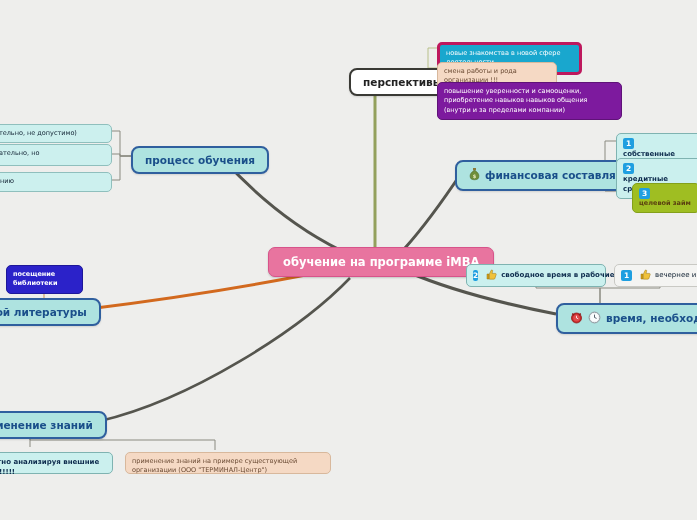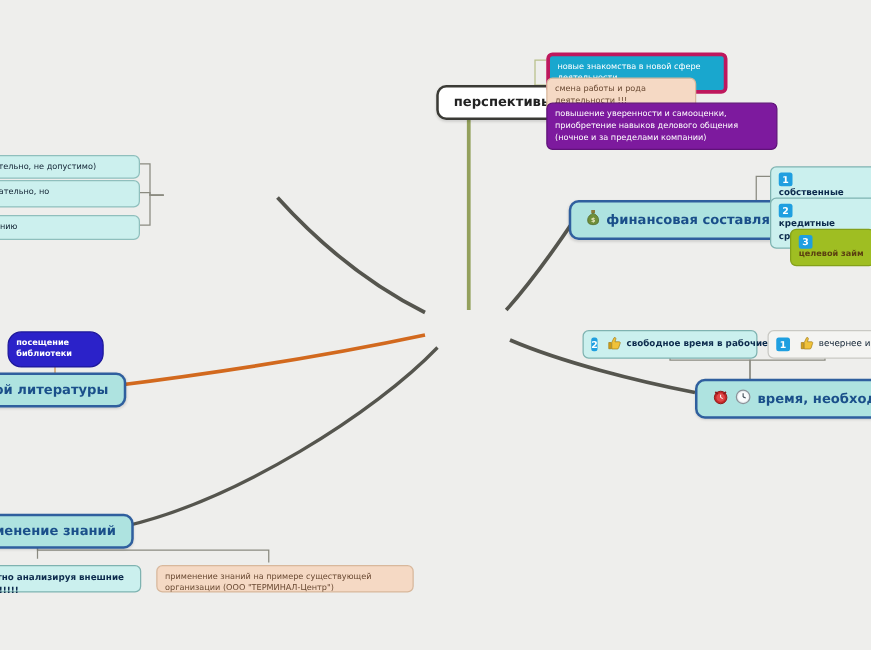--- a/index.html
+++ b/index.html
@@ -109,29 +109,33 @@
 
     <path d="M600,305 L600,288 L536,288 L536,283" stroke="#8a8a80" stroke-width="1" fill="none"></path>
     <path d="M600,305 L600,288 L660,288 L660,283" stroke="#8a8a80" stroke-width="1" fill="none"></path>
 
     <path d="M44,300 C44,290 44,284 44,280" stroke="#d2a06a" stroke-width="1.2" fill="none"></path>
 
     <path d="M30,431 L30,447" stroke="#8a8a80" stroke-width="1" fill="none"></path>
     <path d="M30,431 L30,440 L215,440 L215,450" stroke="#8a8a80" stroke-width="1" fill="none"></path>
   </svg>
 
+  <div class="node central" style="left:268px;top:247px;">обучение на программе iMBA</div>
 
   <div class="node white-node" style="left:349px;top:68px;">перспективы</div>
 
   <div class="node leaf leaf-cyan" style="left:437px;top:42px;width:145px;">новые знакомства в новой сфере деятельности</div>
 
-  <div class="node leaf leaf-peach" style="left:437px;top:62px;width:120px;">смена работы и рода деятельности !!!</div>
-
-  <div class="node leaf leaf-purple" style="left:437px;top:82px;width:185px;">повышение уверенности и самооценки, приобретение навыков делового общения (ночное и за пределами компании)</div>
-
+  <div class="node leaf leaf-peach" style="left:437px;top:62px;width:120px;">смена работы и рода организации !!!</div>
+
+  <div class="node leaf leaf-purple" style="left:437px;top:82px;width:185px;">повышение уверенности и самооценки, приобретение навыков навыков общения (внутри и за пределами компании)</div>
+
+  <div class="node main-node" style="left:131px;top:146px;">
+    <span class="lbl">процесс обучения</span>
+  </div>
 
   <div class="node leaf leaf-teal" style="left:-45px;top:124px;width:157px;">о (не желательно, не допустимо)</div>
 
   <div class="node leaf leaf-teal" style="left:-45px;top:144px;width:157px;height:22px;">ия (не желательно, но</div>
 
   <div class="node leaf leaf-teal" style="left:-45px;top:172px;width:157px;height:20px;">по расписанию</div>
 
   <div class="node main-node" style="left:455px;top:160px;">
     <span class="ico">
       <svg width="11" height="13" viewBox="0 0 11 13">
@@ -197,21 +201,21 @@
         </svg>
       </span>
       <span class="lbl" style="font-weight:normal;">вечернее и ночное</span>
     </span>
   </div>
 
   <div class="node main-node" style="left:-50px;top:298px;">
     <span class="lbl">одимой литературы</span>
   </div>
 
-  <div class="node leaf leaf-blue" style="left:6px;top:265px;width:77px;border-radius:11px;">посещение библиотеки</div>
+  <div class="node leaf leaf-blue" style="left:6px;top:265px;width:77px;">посещение библиотеки</div>
 
   <div class="node main-node" style="left:-52px;top:411px;">
     <span class="lbl">е применение знаний</span>
   </div>
 
   <div class="node leaf leaf-teal-b" style="left:-42px;top:452px;width:155px;height:22px;">абстрактно анализируя внешние ельства !!!!!</div>
 
   <div class="node leaf leaf-peach" style="left:125px;top:452px;width:206px;height:22px;">применение знаний на примере существующей организации (ООО "ТЕРМИНАЛ-Центр")</div>
 
 </div>

